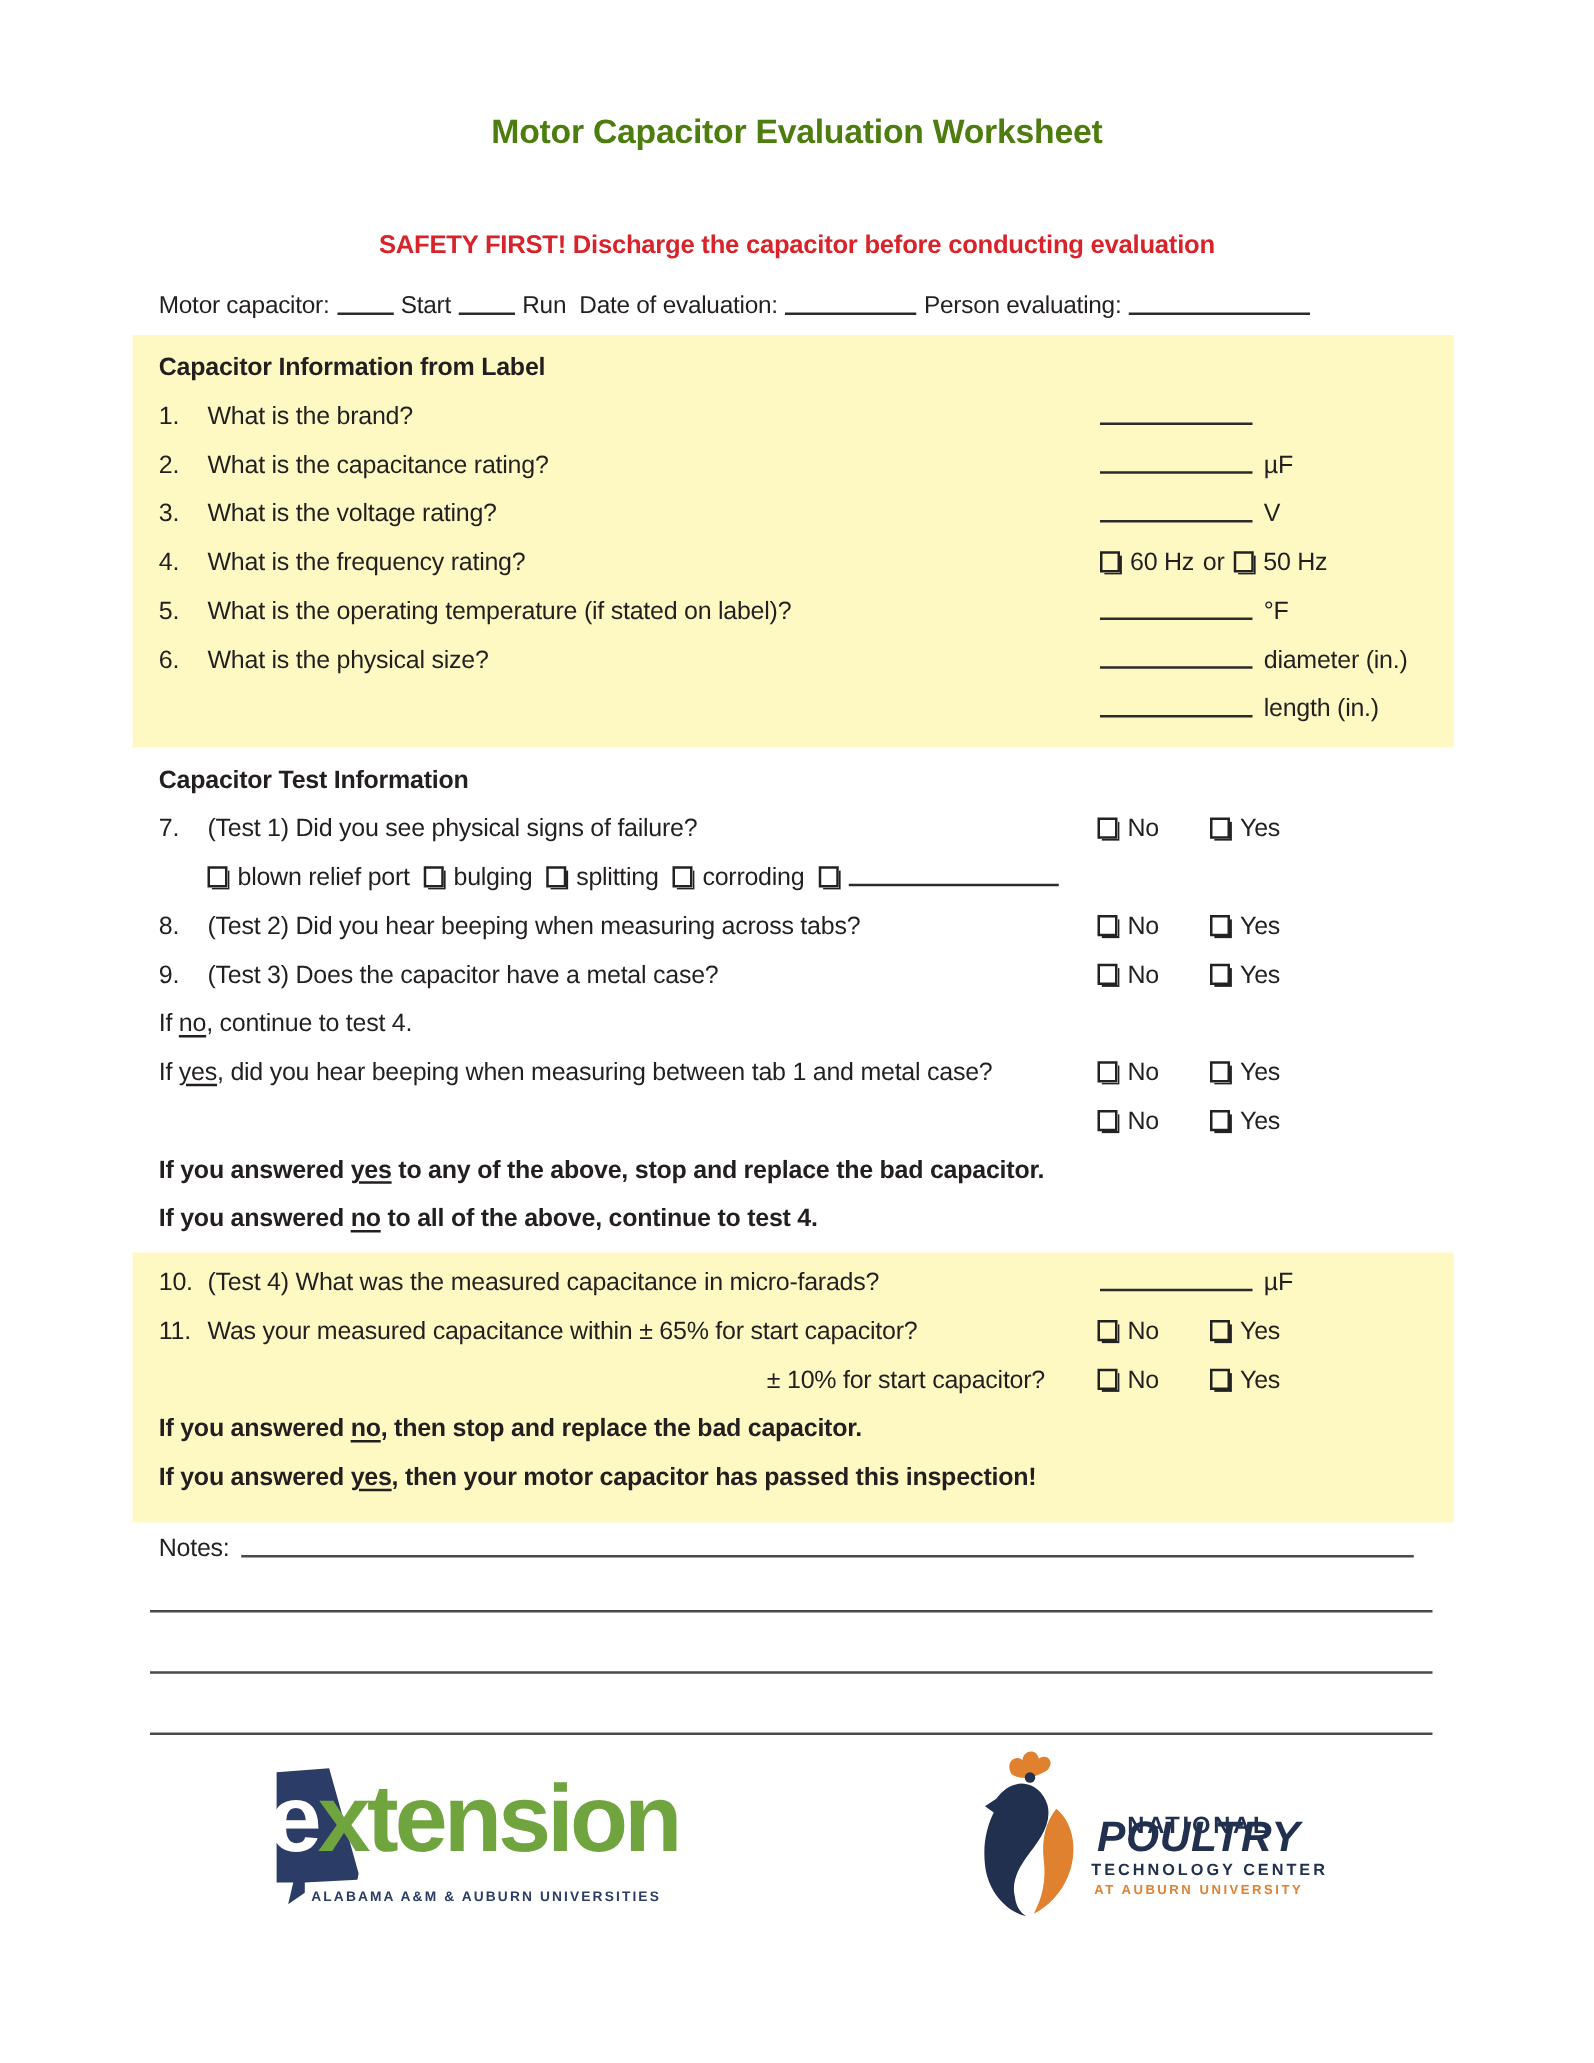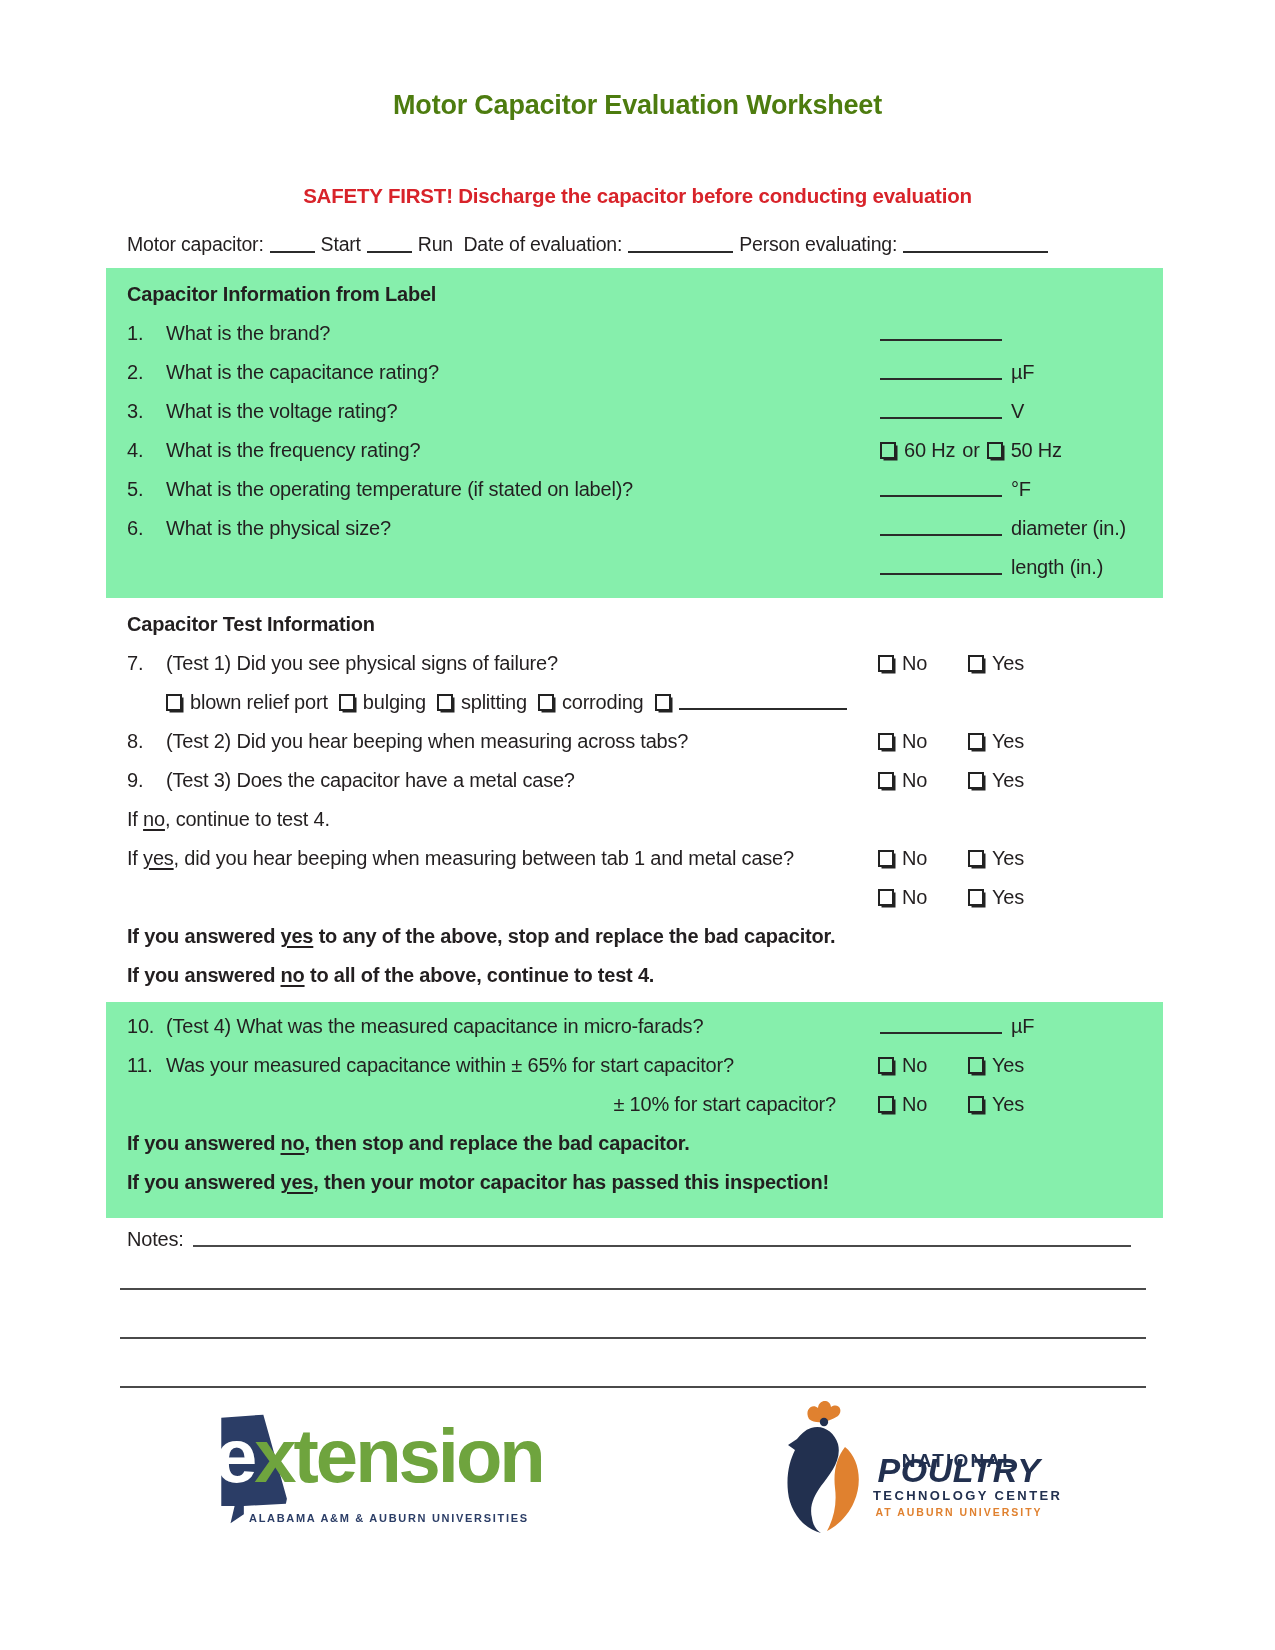--- a/index.html
+++ b/index.html
@@ -10,21 +10,21 @@
   }
   .centered { position:absolute; left:0; width:100%; text-align:center; }
   #title { top:90px; font-size:27px; font-weight:bold; color:#4d7c0f; }
   #location-line { top:130px; font-size:26px; font-weight:bold; color:#232f56; }
   .navy-blank { display:inline-block; width:205px; height:5px; border-bottom:3.5px solid #232f56; margin-left:10px; }
   #safety-line { top:184px; font-size:20.5px; font-weight:bold; color:#d8232a; }
   #eval-header { position:absolute; left:127px; top:221px; font-size:19.5px; white-space:nowrap;margin-top:12px; }
   .bl { display:inline-block; height:4px; border-bottom:2px solid #2b2b2b; vertical-align:-2px; margin:0 6px; }
   .w45 { width:45px; } .w105 { width:105px; } .w145 { width:145px; }
 
-  .gbox { position:absolute; left:106px; width:1057px; background:#86efac; }
+  .gbox { position:absolute; left:106px; width:1057px; background:#fef9c3; }
   #gbox1 { top:268px; height:330px; padding-top:6px; box-sizing:border-box; }
   #gbox2 { top:1002px; height:216px; padding-top:5px; box-sizing:border-box; }
   #test-section { position:absolute; left:106px; top:604px; width:1057px; }
 
   .row { position:relative; height:39px; line-height:39px; }
   .hrow { position:relative; height:40px; line-height:40px; }
   .sec-head { position:absolute; left:21px; font-weight:bold; font-size:20px; white-space:nowrap; }
   .num { position:absolute; left:21px; }
   .q { position:absolute; left:60px; white-space:nowrap; }
   .indent { position:absolute; left:21px; white-space:nowrap; }

